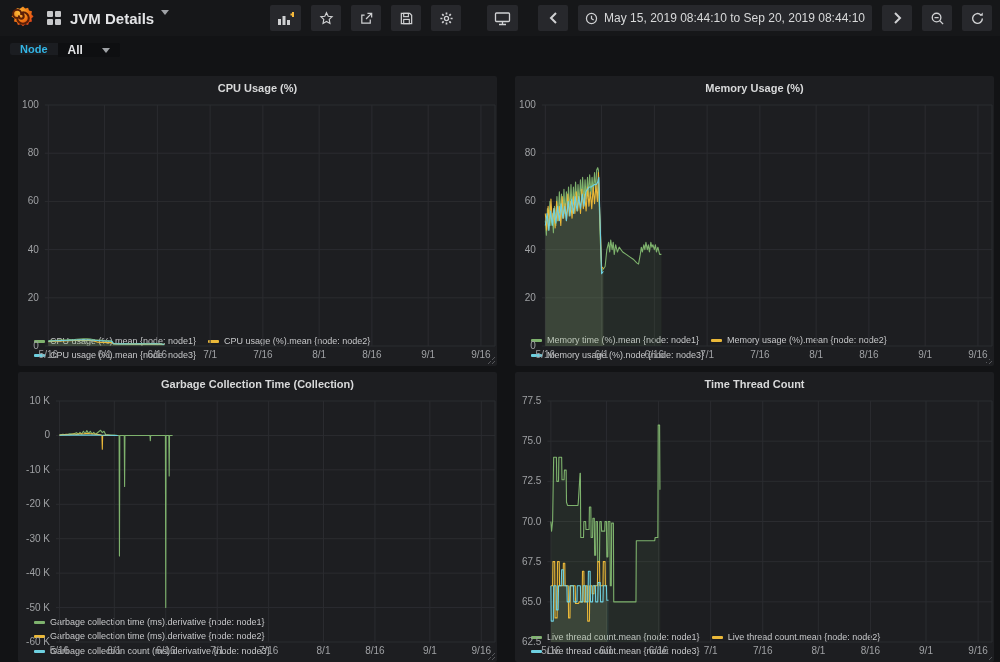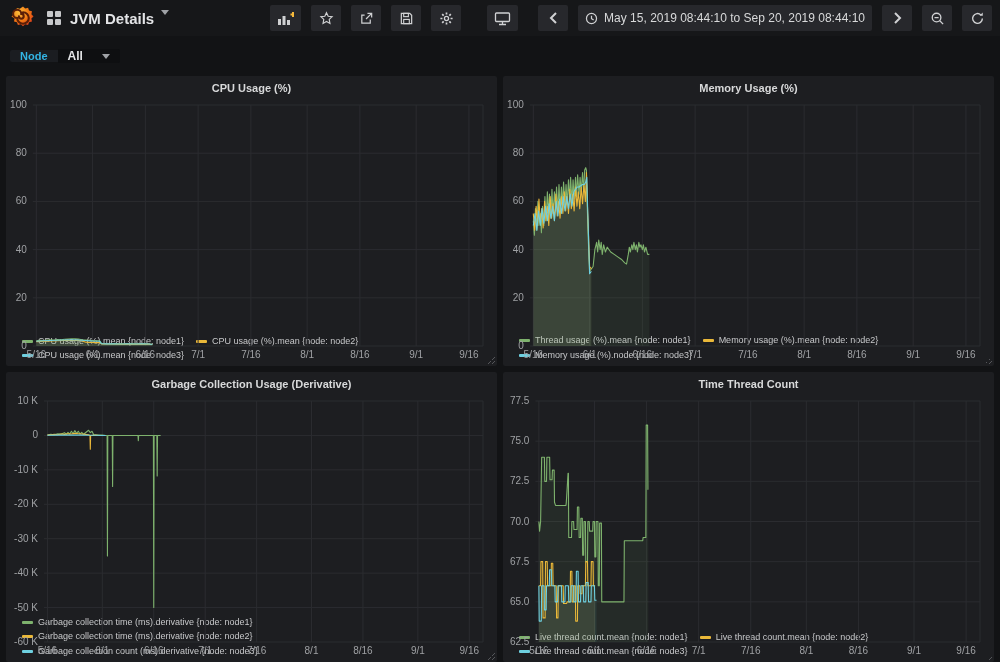--- a/index.html
+++ b/index.html
@@ -18,31 +18,31 @@
   .nav-spacer { flex:1; }
   .nav-btn { height:26px; min-width:30px; background:#27282c; border:none; border-radius:2px;
     margin-left:10px; display:flex; align-items:center; justify-content:center;
     cursor:pointer; color:#d0d1d3; padding:0 7px; }
   .nav-btn svg { display:block; }
   .btn-gap { width:16px; }
   .time-btn { font-size:12px; color:#d8d9da; gap:6px; white-space:nowrap; }
 
   
   .submenu { height:38px; display:flex; align-items:center; padding:2px 10px 0; }
-  .var-control { display:flex; align-items:center; height:26px; cursor:pointer; }
+  .var-control { display:flex; align-items:flex-start; height:26px; cursor:pointer; }
   .var-label { background:#1b1d21; color:#33b5e5; font-size:11px; font-weight:700;
     display:flex; align-items:center; padding:0 10px; border-radius:2px 0 0 2px; }
   .var-value { background:#0e0f11; color:#e3e4e6; font-size:12px; font-weight:600;
     display:flex; align-items:center; gap:19px; padding:0 10px; border-radius:0 2px 2px 0; }
 
   
   .dashboard { padding:2px 6px 0; display:grid; grid-template-columns:1fr 1fr;
     grid-auto-rows:290px; gap:6px; }
   .panel { background:#1d1e21; border-radius:2px; display:flex; flex-direction:column;
-    position:relative; overflow:hidden; }
+    position:relative; overflow:hidden;margin-left:12px; }
   .panel-header { height:23px; flex:0 0 auto; display:flex; align-items:center;
     justify-content:center; font-size:11px; font-weight:700; color:#d8d9da; cursor:pointer; }
   .chart-wrap { flex:1 1 auto; min-height:0; position:relative; }
   .chart-wrap svg { position:absolute; inset:0; }
   .legend { flex:0 0 auto; display:flex; flex-wrap:wrap; align-items:center;
     padding:0 4px 4px 16px; column-gap:12px; row-gap:1px; font-size:9px;
     line-height:13px; color:#c7c8ca; }
   .legend-item { display:flex; align-items:center; gap:5px; cursor:pointer; white-space:nowrap; }
   .legend-marker { width:11px; height:3px; border-radius:1px; flex:0 0 auto; }
   .legend-break { flex-basis:100%; height:0; }
@@ -277,37 +277,37 @@
             <polygon points="30.317187499999996,126.5 32.07578125,114.44999999999999 33.834374999999994,131.32 35.59296875,112.03999999999999 37.3515625,126.5 39.110156249999996,109.63000000000002 40.86875,124.09 42.627343749999994,107.22 44.3859375,121.67999999999999 46.14453125,104.81 47.903124999999996,119.27 49.66171874999999,107.22 51.420312499999994,121.67999999999999 53.17890625,102.4 54.9375,116.85999999999999 56.696093749999996,99.99000000000001 58.45468749999999,114.44999999999999 60.213281249999994,97.58000000000001 61.971875,112.03999999999999 63.73046874999999,97.58000000000001 65.48906249999999,109.63000000000002 67.24765625,95.16999999999999 69.00625,107.22 70.76484375,92.75999999999999 72.5234375,90.35 74.28203124999999,87.94 76.040625,87.94 77.79921875,86.73499999999999 79.5578125,85.53 81.31640625,85.53 82.72328125,83.11999999999998 83.7784375,78.30000000000001 84.83359375,114.44999999999999 85.88875,150.6 86.5921875,174.7 88.35078125,172.29000000000002 88.35078125,247 30.317187499999996,247" fill="#6ED0E0" fill-opacity="0.09"></polygon>
             <polyline points="30.317187499999996,121.67999999999999 31.37234375,136.14 32.427499999999995,109.63000000000002 33.834374999999994,131.32 34.88953125,102.4 35.9446875,126.5 37.3515625,114.44999999999999 38.406718749999996,133.73000000000002 39.461875,107.22 40.86875,126.5 41.923906249999995,97.58000000000001 42.9790625,121.67999999999999 44.3859375,92.75999999999999 45.44109374999999,116.85999999999999 46.496249999999996,95.16999999999999 47.903124999999996,119.27 48.95828125,90.35 50.013437499999995,114.44999999999999 51.420312499999994,92.75999999999999 52.47546875,112.03999999999999 53.53062499999999,87.94 54.9375,112.03999999999999 55.992656249999996,85.53 57.04781249999999,109.63000000000002 58.45468749999999,87.94 59.50984375,107.22 60.565,83.11999999999998 61.971875,107.22 63.02703125,85.53 64.0821875,104.81 65.48906249999999,80.71000000000001 66.54421875,102.4 67.599375,78.30000000000001 69.00625,102.4 70.06140625,80.71000000000001 71.11656249999999,99.99000000000001 72.5234375,78.30000000000001 73.57859375,97.58000000000001 74.63374999999999,75.89000000000001 76.040625,95.16999999999999 77.09578125,78.30000000000001 78.1509375,92.75999999999999 79.5578125,73.48000000000002 80.61296875,92.75999999999999 81.668125,71.07 82.72328125,68.66 83.42671874999999,71.07 84.13015625,102.4 85.18531250000001,138.55 86.5921875,172.29000000000002 88.35078125,169.88 90.109375,167.47 91.86796874999999,150.6 93.62656249999999,143.37 94.68171875,153.01 95.736875,140.95999999999998 97.14375,150.6 98.19890625,143.37 99.2540625,155.42000000000002 100.66093749999999,145.78 102.41953124999999,153.01 104.178125,148.19 107.6953125,153.01 111.21249999999999,155.42000000000002 114.7296875,157.82999999999998 118.24687499999999,160.24 121.7640625,163.85500000000002 123.52265625,165.06 125.28125,155.42000000000002 126.33640625,148.19 127.3915625,153.01 128.79843749999998,145.78 129.85359375000002,150.6 130.90875,143.37 132.315625,150.6 133.37078125,145.78 134.4259375,153.01 135.8328125,143.37 136.88796875,148.19 137.943125,145.78 139.35,150.6 140.40515625,145.78 141.4603125,153.01 142.8671875,148.19 144.62578125,155.42000000000002 146.38437499999998,155.42000000000002" fill="none" stroke="#7EB26D" stroke-width="1.1" stroke-linejoin="round"></polyline>
             <polyline points="30.317187499999996,114.44999999999999 31.724062499999995,131.32 33.130937499999995,107.22 34.5378125,126.5 35.9446875,99.99000000000001 37.3515625,124.09 38.7584375,109.63000000000002 40.1653125,128.91 41.5721875,102.4 42.9790625,121.67999999999999 44.3859375,107.22 45.7928125,126.5 47.199687499999996,97.58000000000001 48.606562499999995,119.27 50.013437499999995,104.81 51.420312499999994,121.67999999999999 52.827187499999994,95.16999999999999 54.23406249999999,116.85999999999999 55.64093749999999,102.4 57.04781249999999,119.27 58.45468749999999,97.58000000000001 59.8615625,114.44999999999999 61.2684375,92.75999999999999 62.6753125,112.03999999999999 64.0821875,97.58000000000001 65.48906249999999,114.44999999999999 66.8959375,90.35 68.3028125,109.63000000000002 69.7096875,95.16999999999999 71.11656249999999,112.03999999999999 72.5234375,87.94 73.9303125,107.22 75.3371875,92.75999999999999 76.74406249999998,109.63000000000002 78.1509375,87.94 79.5578125,104.81 80.9646875,85.53 82.3715625,102.4 83.42671874999999,73.48000000000002 84.48187499999999,107.22 85.53703124999998,136.14 86.5921875,167.47 88.35078125,169.88" fill="none" stroke="#EAB839" stroke-width="1.1" stroke-linejoin="round"></polyline>
             <polyline points="30.317187499999996,126.5 32.07578125,114.44999999999999 33.834374999999994,131.32 35.59296875,112.03999999999999 37.3515625,126.5 39.110156249999996,109.63000000000002 40.86875,124.09 42.627343749999994,107.22 44.3859375,121.67999999999999 46.14453125,104.81 47.903124999999996,119.27 49.66171874999999,107.22 51.420312499999994,121.67999999999999 53.17890625,102.4 54.9375,116.85999999999999 56.696093749999996,99.99000000000001 58.45468749999999,114.44999999999999 60.213281249999994,97.58000000000001 61.971875,112.03999999999999 63.73046874999999,97.58000000000001 65.48906249999999,109.63000000000002 67.24765625,95.16999999999999 69.00625,107.22 70.76484375,92.75999999999999 72.5234375,90.35 74.28203124999999,87.94 76.040625,87.94 77.79921875,86.73499999999999 79.5578125,85.53 81.31640625,85.53 82.72328125,83.11999999999998 83.7784375,78.30000000000001 84.83359375,114.44999999999999 85.88875,150.6 86.5921875,174.7 88.35078125,172.29000000000002" fill="none" stroke="#6ED0E0" stroke-width="1.1" stroke-linejoin="round"></polyline>
           </g>
         </svg>
       </div>
     <div class="legend">
         <span class="legend-item">
           <span class="legend-marker" style="background: rgb(126, 178, 109);"></span>
-          <span>Thread usage (%).mean {node: node1}</span>
+          <span>Memory time (%).mean {node: node1}</span>
         </span>
         <span class="legend-item">
           <span class="legend-marker" style="background: rgb(234, 184, 57);"></span>
           <span>Memory usage (%).mean {node: node2}</span>
         </span>
         <span class="legend-break"></span>
         <span class="legend-item">
           <span class="legend-marker" style="background: rgb(110, 208, 224);"></span>
           <span>Memory usage (%).node {node: node3}</span>
         </span>
       </div>
     <div class="resize-handle"></div>
   </div>
 
   <div class="panel">
-    <div class="panel-header">Garbage Collection Usage (Derivative)</div>
+    <div class="panel-header">Garbage Collection Time (Collection)</div>
     <div class="chart-wrap">
         <svg width="491" height="263">
           <defs>
             <clipPath id="clip2">
               <rect x="38" y="6" width="439" height="241"></rect>
             </clipPath>
           </defs>
           <line x1="38" x2="477" y1="6" y2="6" stroke="#2b2c30" stroke-width="1"></line>
           <line x1="38" x2="477" y1="40.428571428571445" y2="40.428571428571445" stroke="#2b2c30" stroke-width="1"></line>
           <line x1="38" x2="477" y1="74.85714285714286" y2="74.85714285714286" stroke="#2b2c30" stroke-width="1"></line>

